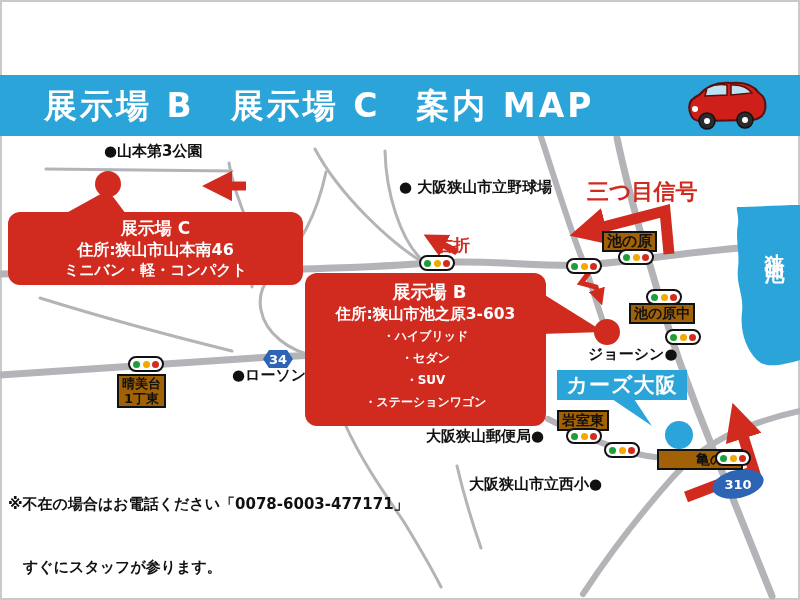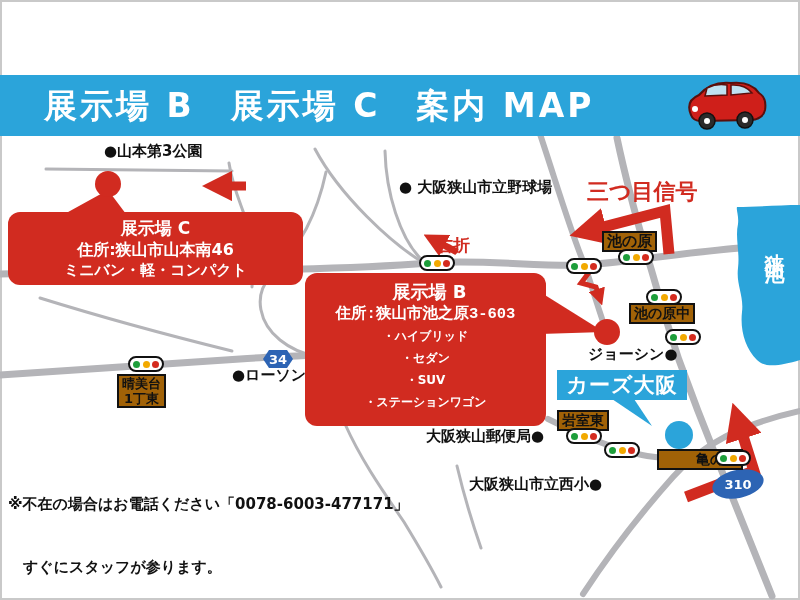--- a/index.html
+++ b/index.html
@@ -14,21 +14,21 @@
   
   svg.map{position:absolute;left:0;top:0;width:800px;height:600px;}
   
   .callout{position:absolute;background:#d12b20;color:#ffffff;font-weight:bold;text-align:center;border-radius:12px;}
   .callout-c{left:8px;top:212px;width:295px;height:68px;padding-top:5px;}
   .callout-c .t1{font-size:17px;line-height:22px;}
   .callout-c .t2{font-size:16px;line-height:21px;}
   .callout-c .t3{font-size:15px;line-height:20px;}
   .callout-b{left:305px;top:273px;width:241px;height:146px;padding-top:7px;}
   .callout-b .t1{font-size:18px;line-height:24px;margin-left:8px;}
-  .callout-b .t2{font-size:15.5px;line-height:21px;font-family:Liberation Mono, monospace;}
+  .callout-b .t2{font-size:15.5px;line-height:21px;}
   .callout-b .item{font-size:12px;line-height:22px;}
   
   .ibox{position:absolute;background:#a16207;border:2px solid #111111;color:#111111;font-weight:bold;font-size:14px;line-height:17px;padding:0 3px;white-space:nowrap;text-align:center;}
   
   .poi{position:absolute;color:#111111;font-weight:bold;font-size:15px;white-space:nowrap;}
   .redtxt{position:absolute;color:#d12b20;font-weight:bold;white-space:nowrap;}
   
   .shopbox{position:absolute;left:557px;top:370px;width:130px;height:30px;background:#2ba4da;color:#ffffff;font-weight:bold;font-size:21px;text-align:center;line-height:30px;letter-spacing:1px;}
   
   .lake-name{position:absolute;left:762px;top:238px;color:#ffffff;font-weight:bold;font-size:20px;writing-mode:vertical-rl;letter-spacing:5px;}

